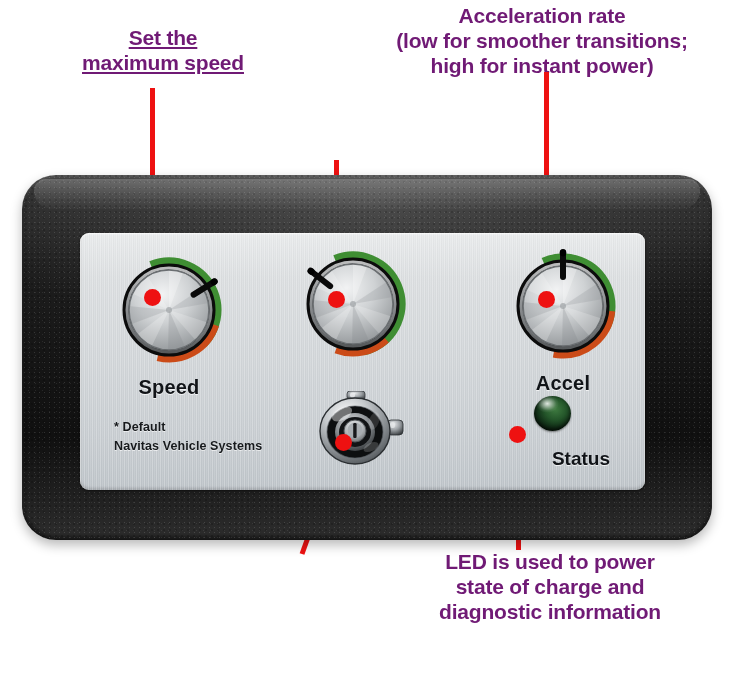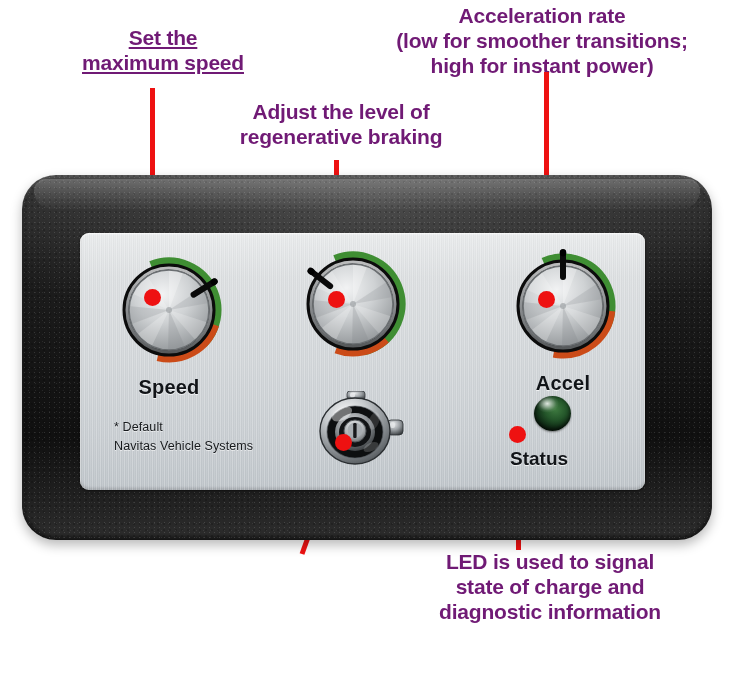--- a/index.html
+++ b/index.html
@@ -214,60 +214,58 @@
     background:
       radial-gradient(ellipse 44% 36% at 36% 22%, rgba(255,255,255,0.85) 0%, rgba(255,255,255,0.10) 55%, rgba(255,255,255,0) 72%),
       radial-gradient(ellipse 70% 70% at 58% 38%, #3e7a40 0%, #24562a 42%, #123018 72%, #071309 100%);
     box-shadow:
       inset 0 -2px 4px rgba(0,0,0,0.7),
       0 1px 2px rgba(0,0,0,0.45);
   }
   .led-label {
     position: absolute;
     bottom: 0;
-    left: 0;
+    left: 16px;
     width: 84px;
-    text-align: left;
+    text-align: right;
     font-size: 19px;
     font-weight: bold;
     color: #111418;
     text-shadow: 0 1px 0 rgba(255,255,255,0.7);
   }
 
   
   #defaultnote {
     position: absolute;
     left: 34px;
     top: 185px;
     font-size: 12.5px;
-    font-weight: normal;
+    font-weight: bold;
     color: #16191c;
     line-height: 1.55;
     letter-spacing: 0.1px;
     white-space: pre-line;
     text-shadow: 0 1px 0 rgba(255,255,255,0.6);
   }
 </style>
 </head>
 <body>
 
 <div id="stage">
 
   <div class="caption" id="cap-speed">Set the
 maximum speed</div>
 
-  <div class="caption" id="cap-regen">Adjust the level of
-regenerative braking</div>
 
   <div class="caption" id="cap-accel">Acceleration rate
 (low for smoother transitions;
 high for instant power)</div>
 
 
-  <div class="caption" id="cap-led">LED is used to signal
+  <div class="caption" id="cap-led">LED is used to power
 state of charge and
 diagnostic information</div>
 
   <div class="leader leader-v" id="lead-speed"></div>
   <div class="leader leader-v" id="lead-regen"></div>
   <div class="leader leader-v" id="lead-accel"></div>
   <div class="leader leader-v" id="lead-led"></div>
 
   <svg id="lead-key" viewBox="0 0 52 118">
     <line x1="45" y1="2" x2="4" y2="116" stroke="#ee1111" stroke-width="5"></line>

